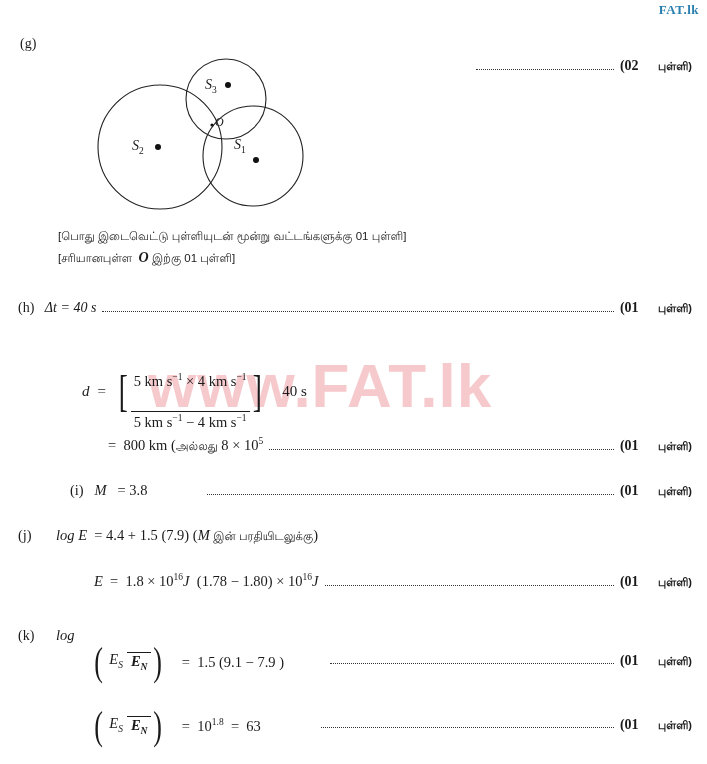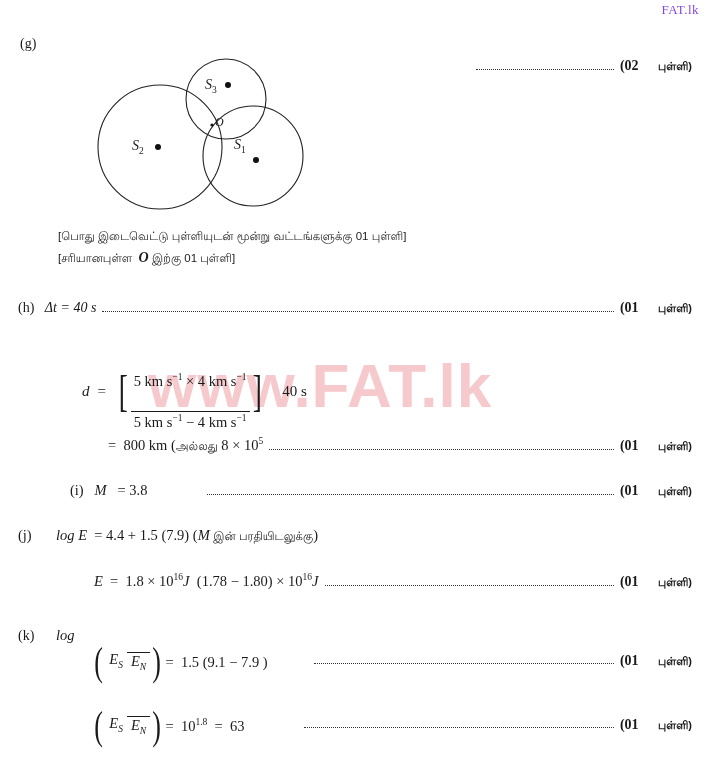--- a/index.html
+++ b/index.html
@@ -15,24 +15,24 @@
     position: relative;
     overflow: hidden;
   }
 
   
   .wm-header {
     position: absolute;
     top: 2px;
     right: 8px;
     font-family: "Liberation Serif", serif;
-    font-weight: normal;
+    font-weight: bold;
     font-size: 13px;
     letter-spacing: 0.5px;
-    color: #6d28d9;
+    color: #0369a1;
     opacity: 0.85;
     z-index: 5;
   }
   .wm-big {
     position: absolute;
     left: 148px;
     top: 350px;
     font-family: "Liberation Sans", sans-serif;
     font-weight: bold;
     font-size: 62px;
@@ -197,22 +197,22 @@
     font-family: "Liberation Serif", serif;
   }
   .kfrac {
     display: inline-flex;
     flex-direction: row;
     align-items: center;
     line-height: 1.1;
     font-size: 14.5px;
   }
   .kfrac .num { padding: 0 4px 1px 4px; font-style: italic; }
-  .kfrac .den { padding: 1px 4px 0 4px; border-top: 1.3px solid #1a1a1a; font-style: italic; }
-  .kline .rhs { margin-left: 2px; white-space: nowrap; font-size: 14.5px; }
+  .kfrac .den { padding: 1px 4px 0 4px; border-top: 1.3px solid #1a1a1a; font-style: italic; font-weight: bold; }
+  .kline .rhs { margin-left: 17px; white-space: nowrap; font-size: 14.5px; }
   .kline .dots { margin-bottom: 6px; }
 </style>
 </head>
 <body>
 
 <div class="wm-header">FAT.lk</div>
 <div class="wm-big">www.FAT.lk</div>
 
 <div class="page">
 

